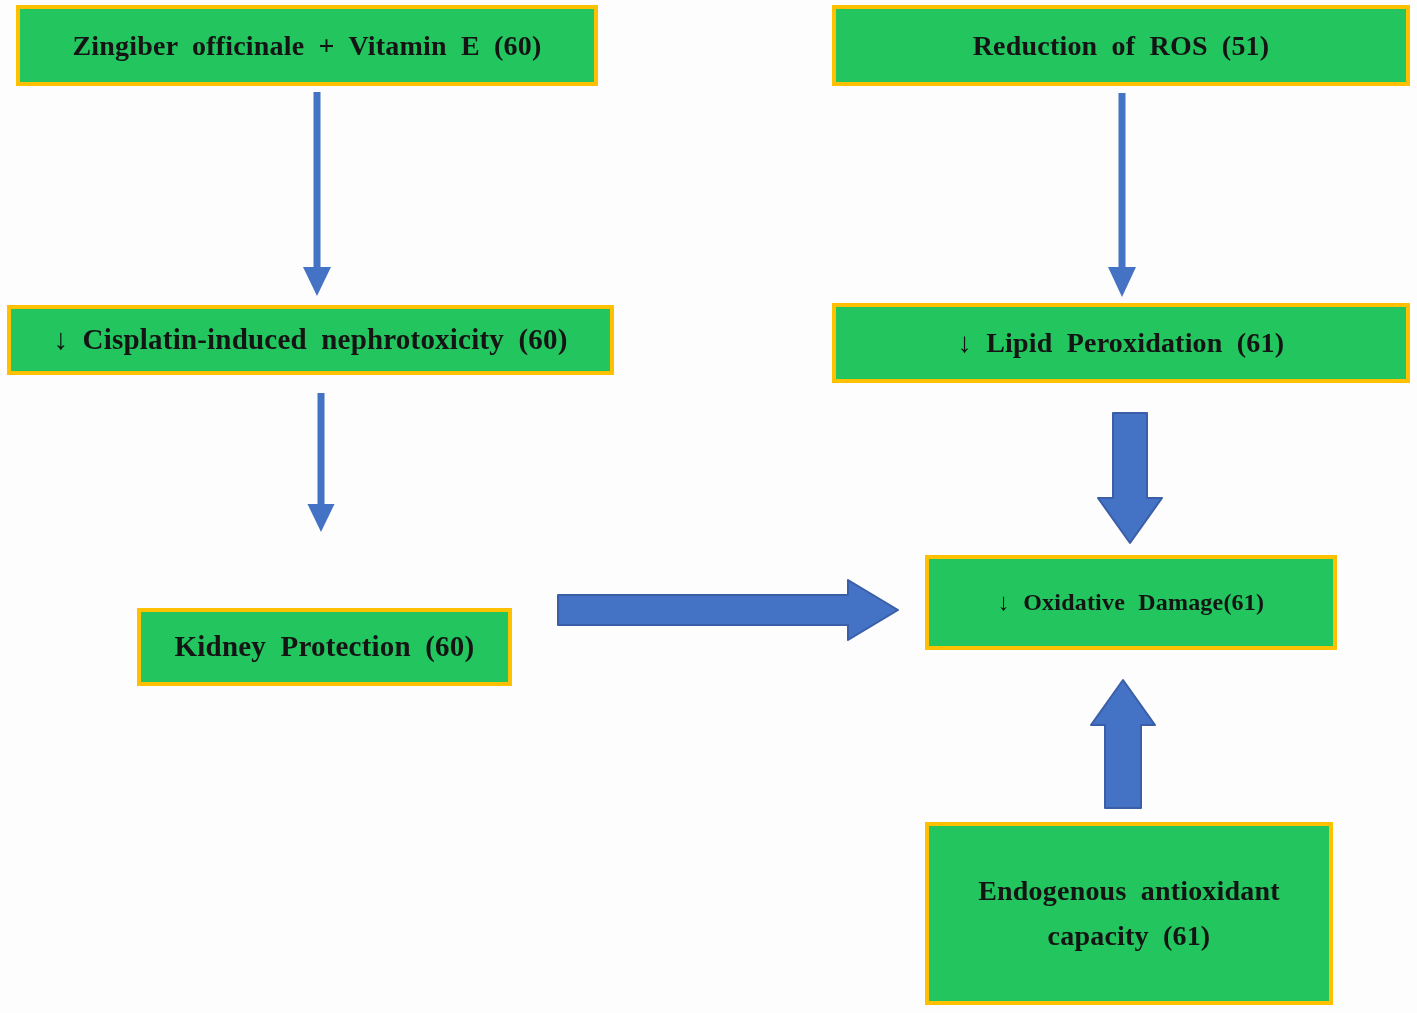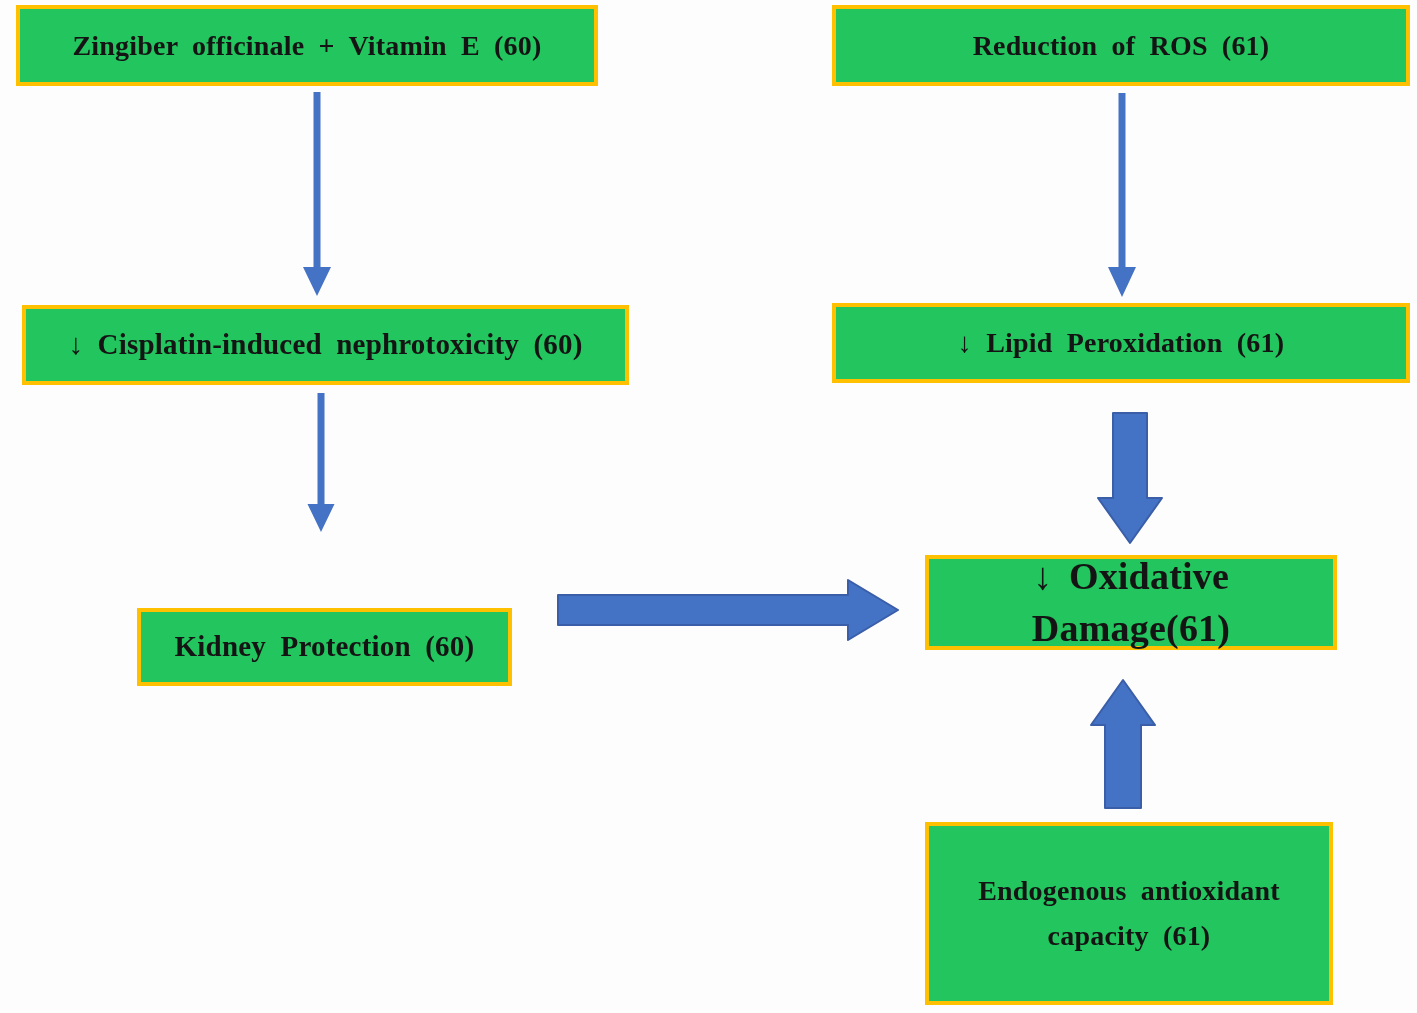--- a/index.html
+++ b/index.html
@@ -28,24 +28,24 @@
     font-weight: bold;
     color: #141414;
     font-size: 28px;
     word-spacing: 7px;
     letter-spacing: 0.2px;
     line-height: 1.35;
   }
   .node .node-label { display: inline-block; }
   #node-zingiber   { left: 16px;  top: 5px;   width: 582px; height: 81px; }
   #node-ros        { left: 832px; top: 5px;   width: 578px; height: 81px; }
-  #node-cisplatin  { left: 22px;   top: 305px; width: 607px; height: 80px; font-size: 29px; }
+  #node-cisplatin  { left: 7px;   top: 305px; width: 607px; height: 70px; font-size: 29px; }
   #node-lipid      { left: 832px; top: 303px; width: 578px; height: 80px; }
   #node-kidney     { left: 137px; top: 572px; width: 375px; height: 78px; font-size: 29px; margin-top: 36px; }
-  #node-oxidative  { left: 925px; top: 555px; width: 412px; height: 95px; font-size: 38px; }
+  #node-oxidative  { left: 925px; top: 555px; width: 412px; height: 95px; font-size: 24px; }
   #node-endogenous { left: 925px; top: 822px; width: 408px; height: 183px; padding: 12px 32px; line-height: 1.6; }
 </style>
 </head>
 <body>
 
 <div class="canvas">
 
   <svg class="arrow-layer" viewBox="0 0 1417 1013" xmlns="http://www.w3.org/2000/svg" aria-hidden="true">
 
     <path d="M313.5 92 H320.5 V267 H331 L317 296 L303 267 H313.5 Z" fill="#4472C4"></path>
@@ -59,21 +59,21 @@
     <path d="M558 595 H848 V580 L898 610 L848 640 V625 H558 Z" fill="#4472C4" stroke="#3A5EA8" stroke-width="2" stroke-linejoin="round"></path>
 
     <path d="M1105 808 V725 H1091 L1123 680 L1155 725 H1141 V808 Z" fill="#4472C4" stroke="#3A5EA8" stroke-width="2" stroke-linejoin="round"></path>
   </svg>
 
   <div class="node" id="node-zingiber">
     <span class="node-label">Zingiber officinale + Vitamin E (60)</span>
   </div>
 
   <div class="node" id="node-ros">
-    <span class="node-label">Reduction of ROS (61)</span>
+    <span class="node-label">Reduction of ROS (51)</span>
   </div>
 
   <div class="node" id="node-cisplatin">
     <span class="node-label">↓ Cisplatin-induced nephrotoxicity (60)</span>
   </div>
 
   <div class="node" id="node-lipid">
     <span class="node-label">↓ Lipid Peroxidation (61)</span>
   </div>
 

